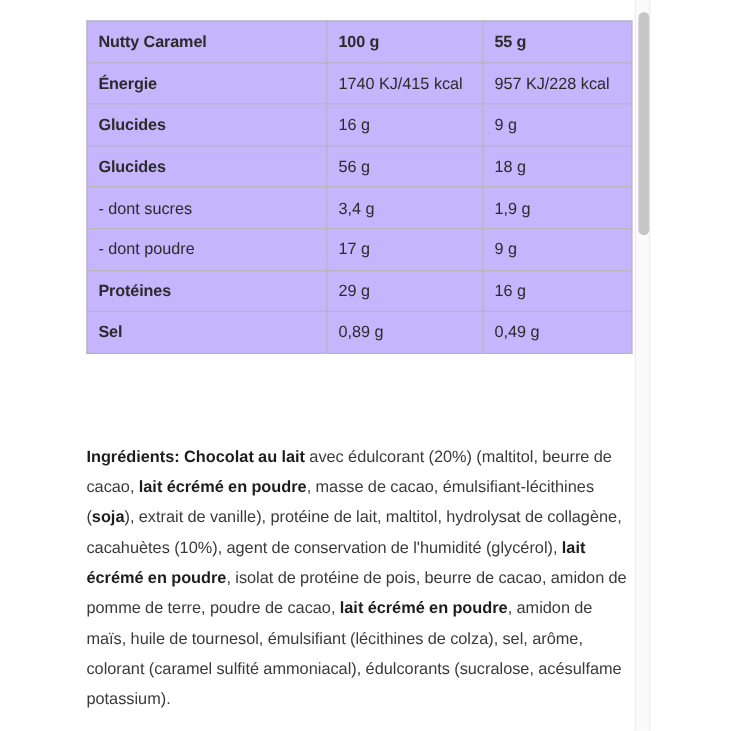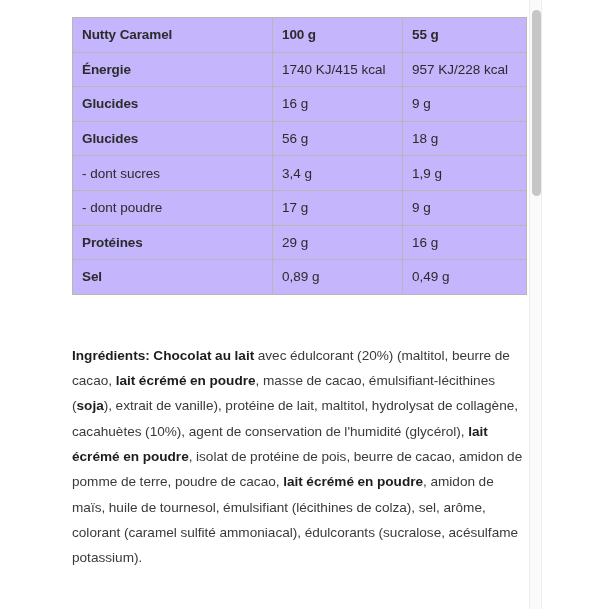--- a/index.html
+++ b/index.html
@@ -70,21 +70,21 @@
     font-weight: normal;
     color: #3a3a3a;
   }
   .cell-val {
     font-weight: normal;
     color: #3a3a3a;
   }
 
   
   .ingredients-block {
-    margin-top: 48px;
+    margin-top: 73px;
     width: 456px;
     font-size: 13.6px;
     line-height: 25.3px;
     color: #3a3a3a;
     text-align: left;
     word-spacing: -0.2px;
   }
   .ingredients-block b {
     font-weight: bold;
     color: #1d1d1d;

